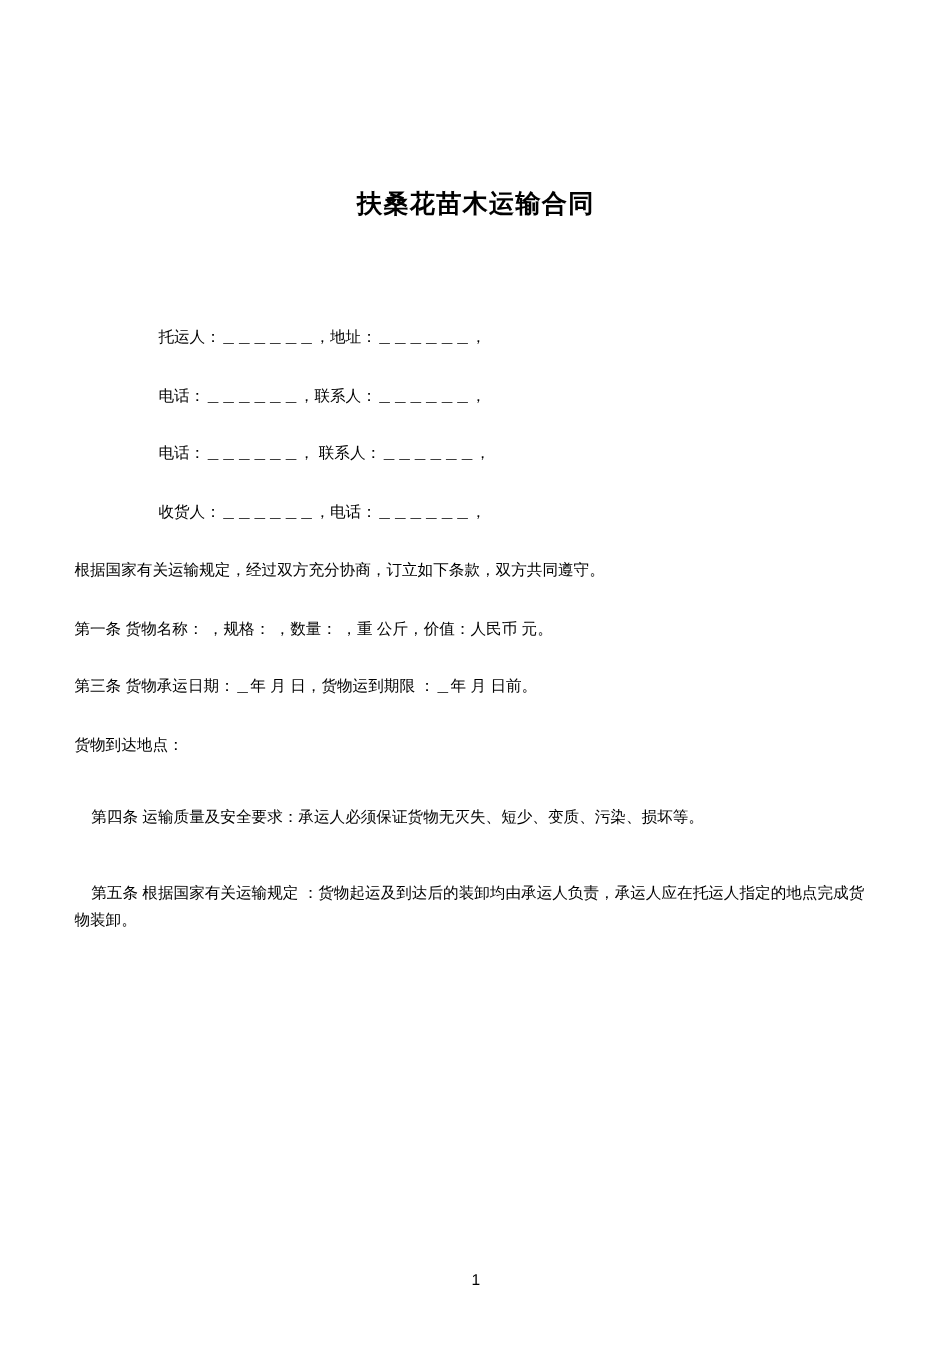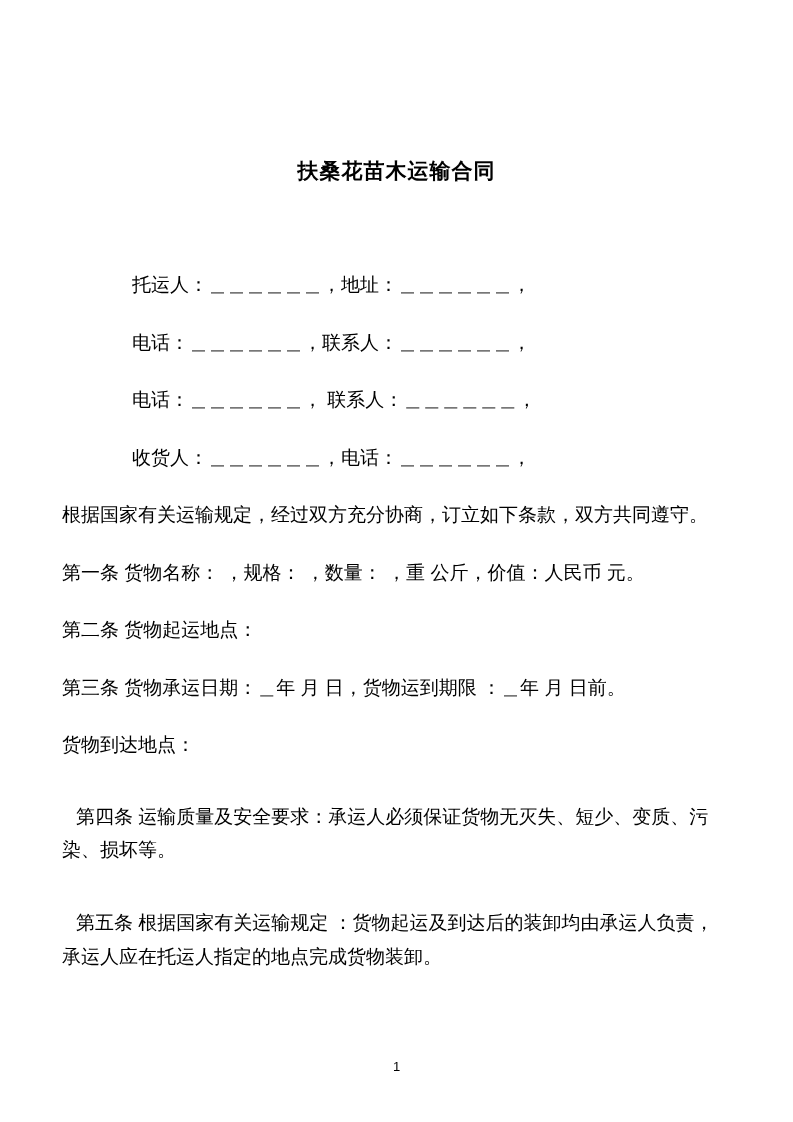--- a/index.html
+++ b/index.html
@@ -27,21 +27,21 @@
     letter-spacing: 1px;
     margin: 16px;
     padding-top: 140px;
     line-height: 1.4;
   }
   .body-block {
     padding: 0 62px 0 62px;
     margin-top: 86px;
   }
   .para {
-    font-size: 19px;
+    font-size: 13px;
     line-height: 1.5;
     margin: 0 0 29px 0;
     text-align: left;
   }
   .para.indent-field {
     padding-left: 70px;
   }
   .para.indent-first {
     text-indent: 14px;
   }
@@ -69,21 +69,20 @@
 
   <div class="body-block">
 
     <p class="para indent-field">托运人：＿＿＿＿＿＿，地址：＿＿＿＿＿＿，</p>
     <p class="para indent-field">电话：＿＿＿＿＿＿，联系人：＿＿＿＿＿＿，</p>
     <p class="para indent-field">电话：＿＿＿＿＿＿， 联系人：＿＿＿＿＿＿，</p>
     <p class="para indent-field">收货人：＿＿＿＿＿＿，电话：＿＿＿＿＿＿，</p>
 
     <p class="para">根据国家有关运输规定，经过双方充分协商，订立如下条款，双方共同遵守。</p>
     <p class="para">第一条 货物名称： ，规格： ，数量： ，重 公斤，价值：人民币 元。</p>
-    <p class="para">第二条 货物起运地点：</p>
     <p class="para">第三条 货物承运日期：＿年 月 日，货物运到期限 ：＿年 月 日前。</p>
     <p class="para">货物到达地点：</p>
     <p class="para indent-first flow">第四条 运输质量及安全要求：承运人必须保证货物无灭失、短少、变质、污染、损坏等。</p>
     <p class="para indent-first flow">第五条 根据国家有关运输规定 ：货物起运及到达后的装卸均由承运人负责，承运人应在托运人指定的地点完成货物装卸。</p>
 
   </div>
 
   <div class="page-number">1</div>
 
 </div>

